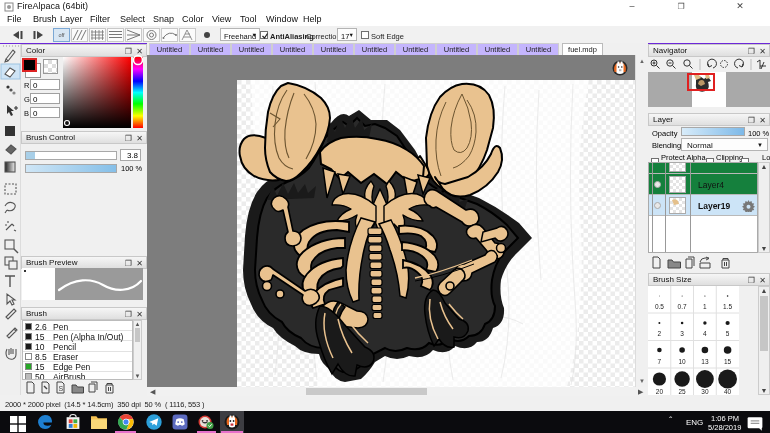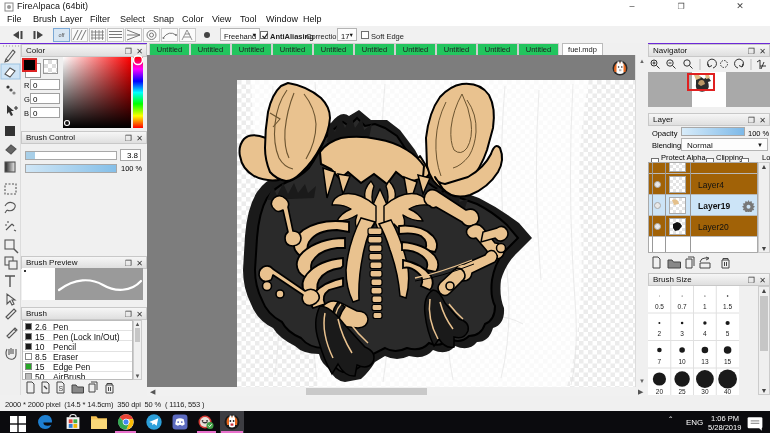--- a/index.html
+++ b/index.html
@@ -18,34 +18,34 @@
 .cb{width:8px;height:8px;border:1px solid #707070;background:#fff;display:inline-block;}
 
 .phead{background:linear-gradient(#f6f6f6,#dfdfdf);border:1px solid #c8c8c8;font-size:8px;color:#111;padding-left:4px;line-height:11px;height:13px;}
 .phx{position:absolute;right:3px;top:1px;font-size:8px;color:#333;}
 .phd{position:absolute;right:14px;top:1px;font-size:8px;color:#333;}
 #toolcol{left:0;top:44px;width:21px;height:351px;background:#efefef;border-right:1px solid #dcdcdc;}
 #leftpanels{left:21px;top:44px;width:126px;height:351px;background:#f0f0f0;}
 #rightpanels{left:648px;top:44px;width:122px;height:351px;background:#f0f0f0;}
 
 #tabbar{left:147px;top:43px;width:501px;height:12px;background:#f0f0f0;}
-.tab{position:absolute;top:0;width:41px;height:12px;background:#22c55e;border:1px solid #cfcfcf;border-bottom:none;font-size:7.5px;color:#222;text-align:center;line-height:12px;}
+.tab{position:absolute;top:0;width:41px;height:12px;background:#c4b5fd;border:1px solid #cfcfcf;border-bottom:none;font-size:7.5px;color:#222;text-align:center;line-height:12px;}
 #viewport{left:147px;top:55px;width:488px;height:332px;background:#7d7d7d;overflow:hidden;}
 #vscroll{left:635px;top:55px;width:13px;height:332px;background:#f0f0f0;border-left:1px solid #dcdcdc;}
 #hscroll{left:147px;top:387px;width:501px;height:9px;background:#f1f1f1;}
 
 #statusbar{left:0;top:396px;width:770px;height:15px;background:#f0f0f0;font-size:7.5px;color:#222;}
 #taskbar{left:0;top:411px;width:770px;height:22px;background:#0b0b0e;}
 .tbicon{position:absolute;top:3px;width:16px;height:16px;}
 .underline{position:absolute;top:19.5px;height:2px;background:#e770cb;}
 .small{font-size:7.5px;white-space:nowrap;}
 .sw{position:absolute;left:2px;top:1.5px;width:7px;height:7px;border:1px solid #888;}
 .bnum{position:absolute;left:12px;top:0.5px;}
 .bname{position:absolute;left:30px;top:0.5px;}
-.lrow{position:absolute;left:0;width:110px;height:21px;border-bottom:1px solid #b9b9b9;background:#a16207;}
+.lrow{position:absolute;left:0;width:110px;height:21px;border-bottom:1px solid #b9b9b9;background:#15803d;}
 .leye{position:absolute;left:5px;top:7px;width:7px;height:7px;border-radius:50%;border:1px solid #aaa;background:#e8e8e8;}
 .lthumb{position:absolute;left:20px;top:2px;width:17px;height:17px;border:1px solid #aaa;background:conic-gradient(#e4e4e4 25%,#fff 0 50%,#e4e4e4 0 75%,#fff 0);background-size:6px 6px;}
 .lname{position:absolute;left:49px;top:6px;font-size:8.5px;color:#111;}
 </style></head>
 <body>
 <div id="screen">
 
   <div class="abs" id="titlebar">
     <svg class="abs" style="left:4px;top:2px" width="10" height="10" viewBox="0 0 10 10">
         <rect x="1" y="1" width="8" height="8" fill="none" stroke="#888" stroke-width="1"></rect>
@@ -215,21 +215,21 @@
     <div class="abs phead" style="left:0;top:263px;width:126px;">Brush<span class="phd">❐</span><span class="phx">✕</span></div>
     <div class="abs" style="left:1px;top:276px;width:111px;height:60px;background:#fff;border:1px solid #bbb;font-size:8.5px;color:#111;overflow:hidden;">
       <div style="height:10.2px;border-bottom:1px solid #e2e2e2;position:relative;">
           <span class="sw" style="background:#1a1a1a"></span>
           <span class="bnum">2.6</span>
           <span class="bname">Pen</span>
         </div>
       <div style="height:10.2px;border-bottom:1px solid #e2e2e2;position:relative;">
           <span class="sw" style="background:#1a1a1a"></span>
           <span class="bnum">15</span>
-          <span class="bname">Pen (Lock In/Out)</span>
+          <span class="bname">Pen (Alpha In/Out)</span>
         </div>
       <div style="height:10.2px;border-bottom:1px solid #e2e2e2;position:relative;">
           <span class="sw" style="background:#1a1a1a"></span>
           <span class="bnum">10</span>
           <span class="bname">Pencil</span>
         </div>
       <div style="height:10.2px;border-bottom:1px solid #e2e2e2;position:relative;">
           <span class="sw" style="background:#fff"></span>
           <span class="bnum">8.5</span>
           <span class="bname">Eraser</span>
@@ -513,27 +513,20 @@
           <div class="leye"></div>
           <div class="lthumb"><svg width="17" height="17">
               <path d="M2 2 q4 -2 6 1 l1 3 l-5 1 z" fill="#e4c08a"></path>
             </svg></div>
           <div class="lname" style="font-weight:bold;">Layer19</div>
         <svg style="position:absolute;right:4px;top:4px" width="13" height="13" viewBox="0 0 13 13">
             <path d="M6.5 1 l1 2 l2 -1 l0.5 2.2 l2.2 0.3 l-1 2 l1.8 1.3 l-1.8 1.3 l1 2 l-2.2 0.3 l-0.5 2.2 l-2 -1 l-1 2 l-1 -2 l-2 1 l-0.5 -2.2 l-2.2 -0.3 l1 -2 L0 7.8 l1.8 -1.3 l-1 -2 l2.2 -0.3 L3.5 2 l2 1 z" fill="#777"></path>
             <circle cx="6.5" cy="7.8" r="2" fill="#cce4f7"></circle>
           </svg>
       </div>
-      <div class="lrow" style="top:53px;">
-          <div class="leye"></div>
-          <div class="lthumb"><svg width="17" height="17">
-              <path d="M3 5 l4 -2 l3 1 l2 3 l-3 4 l-4 1 l-2 -3 z" fill="#111"></path>
-            </svg></div>
-          <div class="lname">Layer20</div>
-        </div>
       <div style="position:absolute;left:3px;top:0;height:91px;border-left:1px solid #999;"></div>
       <div style="position:absolute;left:16px;top:0;height:91px;border-left:1px solid #999;"></div>
       <div style="position:absolute;left:41px;top:0;height:91px;border-left:1px solid #999;"></div>
     </div>
     <div class="abs" style="left:110px;top:118px;width:12px;height:91px;background:#efefef;border:1px solid #ccc;">
       <div style="font-size:7px;text-align:center;color:#444;">▲</div>
       <div style="position:absolute;bottom:0;width:100%;font-size:7px;text-align:center;color:#444;">▼</div>
     </div>
 
     <svg class="abs" style="left:0;top:212px" width="122" height="14" viewBox="0 0 122 14">

